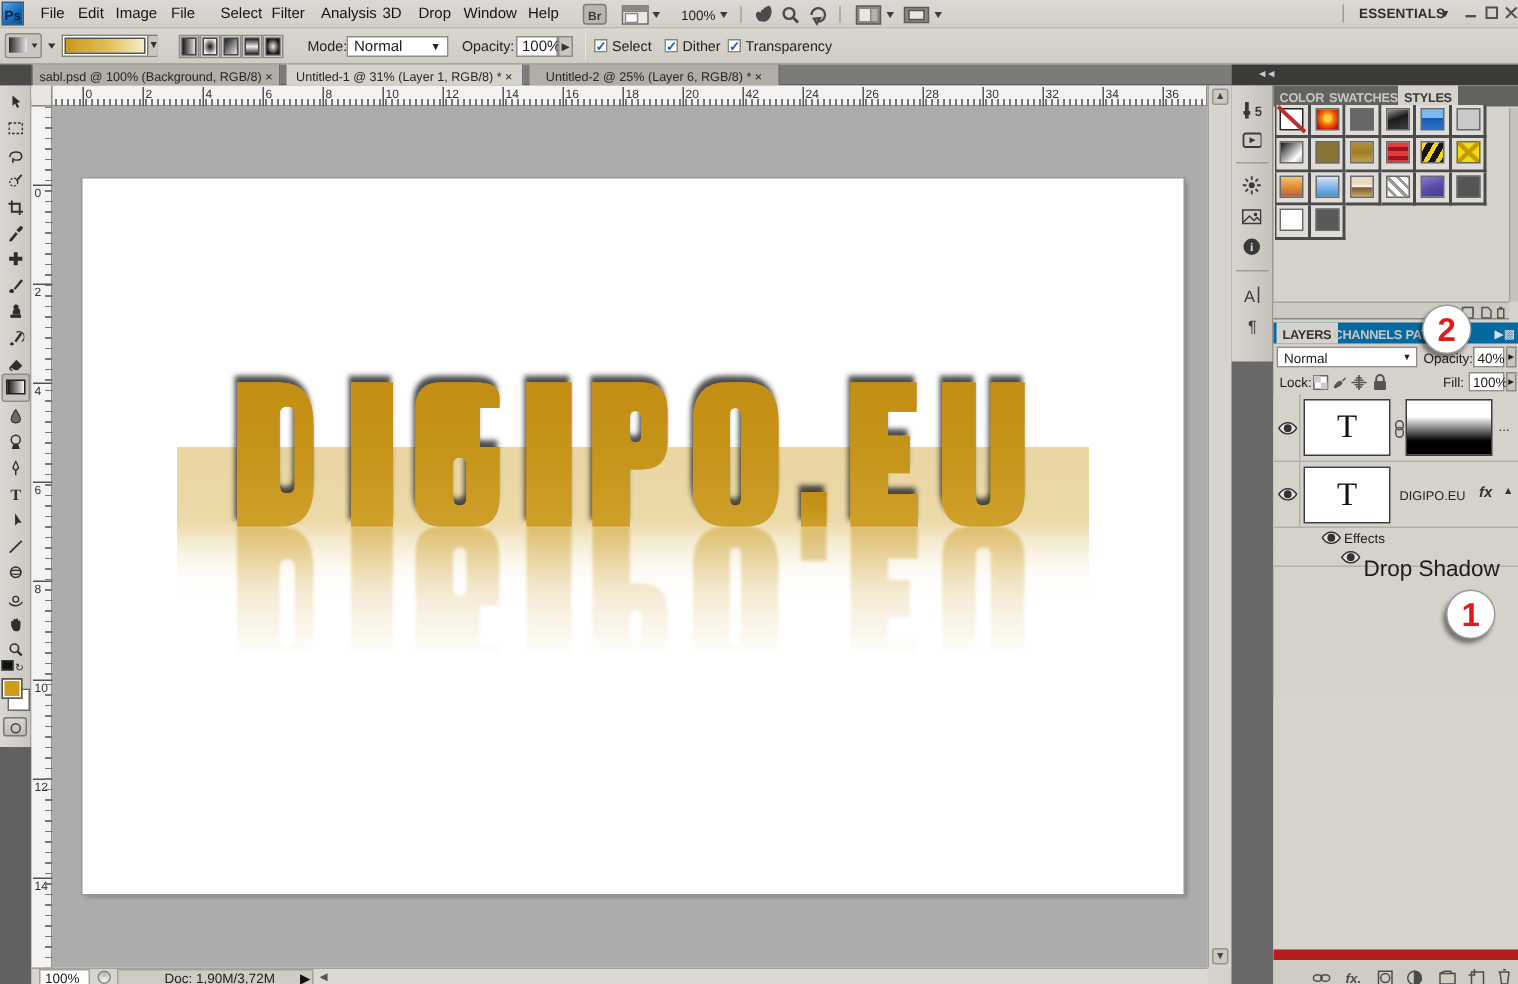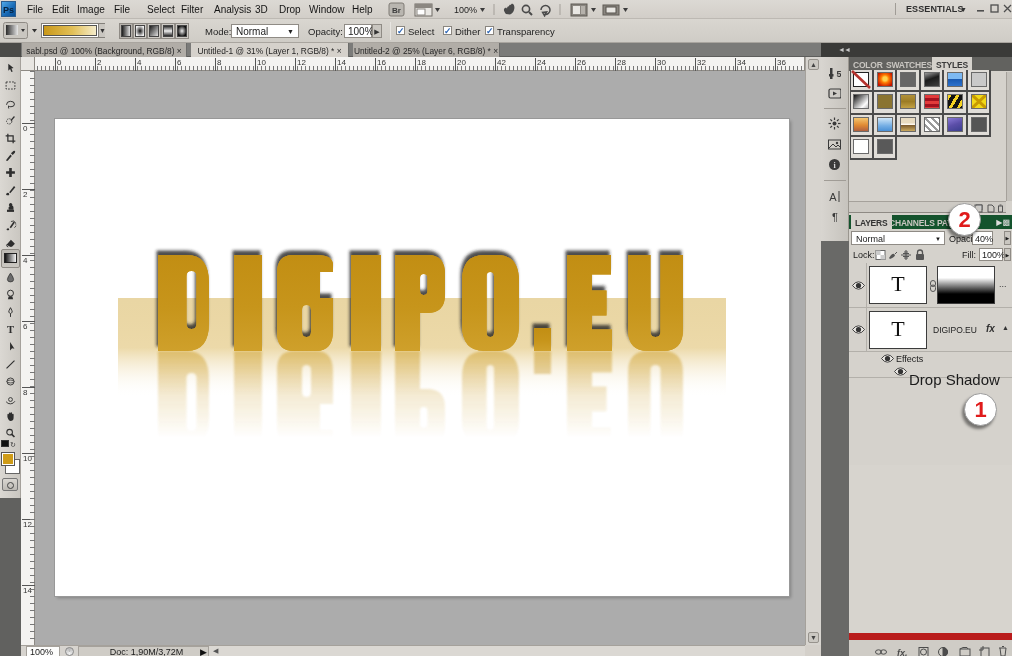--- a/index.html
+++ b/index.html
@@ -156,21 +156,21 @@
 <div class="cb" style="left:396px;top:7px">✓</div>
 <span class="olabel" style="left:408px;top:7px;font-size:9.5px">Select</span>
 <div class="cb" style="left:443px;top:7px">✓</div>
 <span class="olabel" style="left:455px;top:7px;font-size:9.5px">Dither</span>
 <div class="cb" style="left:485px;top:7px">✓</div>
 <span class="olabel" style="left:497px;top:7px;font-size:9.5px">Transparency</span>
 </div>
 <div id="tabbar" class="abs">
 <div class="dtab" style="left:22px;width:165px;background:#b1ada7">sabl.psd @ 100% (Background, RGB/8) ×</div>
 <div class="dtab" style="left:191px;width:158px;background:#d5d1cb">Untitled-1 @ 31% (Layer 1, RGB/8) * ×</div>
-<div class="dtab" style="left:353px;width:147px;background:#b1ada7">Untitled-2 @ 25% (Layer 6, RGB/8) * ×</div>
+<div class="dtab" style="left:353px;width:167px;background:#b1ada7">Untitled-2 @ 25% (Layer 6, RGB/8) * ×</div>
 </div>
 <div id="toolhead" class="abs"></div>
 <div id="toolsbg" class="abs"></div>
 <div id="toolsdark" class="abs"></div>
 <div class="tool" style="top:62px"><svg width="13" height="13" viewBox="0 0 13 13">
       <path d="M4 1 L4 9 L6 7 L7.5 10.5 L9 9.8 L7.5 6.5 L10 6 Z" fill="#2e2e2e"></path>
     </svg></div>
 <div class="tool" style="top:79px"><svg width="13" height="13" viewBox="0 0 13 13">
       <rect x="1.5" y="2.5" width="10" height="8" fill="none" stroke="#2e2e2e" stroke-dasharray="2 1.4"></rect>
     </svg></div>
@@ -480,30 +480,30 @@
 <div class="abs" style="left:0;top:143px;width:157px;height:1px"></div>
 <div class="abs" style="left:0;top:144px;width:157px;height:12px;background:#cdcac4;border-top:1px solid #a5a19b;border-bottom:1px solid #8e8a84">
 <svg class="abs" style="left:125px;top:2px" width="30" height="9" viewBox="0 0 30 9">
  <rect x="1" y="1" width="7" height="7" fill="none" stroke="#555"></rect>
         <path d="M2 1 l6 0 0 5" fill="#ccc" stroke="#555"></path>
  <path d="M14 1 h4 l2 2 v5 h-6 z" fill="none" stroke="#555"></path>
  <path d="M24 2 h5 m-4.5 0 v6 h4 v-6 m-3 -1 h2" fill="none" stroke="#555"></path>
 </svg>
     </div>
 <div class="abs" style="left:157px;top:15px;width:6px;height:129px;background:#c5c2bc;border-left:1px solid #a5a19b"></div>
-<div class="ptabrow" style="top:158px;background:#14532d">
+<div class="ptabrow" style="top:158px;background:#0369a1">
       <span class="ptab" style="left:2px;background:#d5d2cc;color:#333">LAYERS</span>
       <span class="ptab" style="left:36px;color:#c9c6c1">CHANNELS</span>
       <span class="ptab" style="left:84px;color:#c9c6c1">PAT</span>
       <span style="position:absolute;right:2px;top:3px;font-size:8px;color:#ddd">▶▩</span>
     </div>
 <div class="abs" style="left:0;top:172px;width:163px;height:18px">
 <div class="obox" style="left:2px;top:2px;width:94px;height:14px;font-size:9px;padding:2px 0 0 4px">Normal<span class="abs" style="right:3px;top:4px;font-size:6px">▼</span></div>
 <span class="abs" style="left:100px;top:5px;font-size:9px">Opacity:</span>
-<div class="obox" style="left:123px;top:2px;width:21px;height:14px;font-size:9px;padding:2px 0 0 2px">40%</div>
+<div class="obox" style="left:133px;top:2px;width:21px;height:14px;font-size:9px;padding:2px 0 0 2px">40%</div>
 <div class="abs" style="left:155px;top:2px;width:7px;height:14px;background:#c9c6c0;border:1px solid #8f8b85;font-size:5px;text-align:center;line-height:13px">▶</div>
 </div>
 <div class="abs" style="left:0;top:190px;width:163px;height:16px">
 <span class="abs" style="left:4px;top:3px;font-size:9px">Lock:</span>
 <svg class="abs" style="left:26px;top:2px" width="52" height="12" viewBox="0 0 52 12">
  <rect x="1" y="1.5" width="9" height="9" fill="#fff" stroke="#666"></rect>
         <path d="M1 1.5 l4.5 0 0 4.5 -4.5 0 z M5.5 6 l4.5 0 0 4.5 -4.5 0 z" fill="#ccc" stroke="none"></path>
  <path d="M14 9 q3-5 5-4 l1 1 q0 2-5 4 z" fill="#555"></path>
         <line x1="20" y1="5" x2="22" y2="3" stroke="#555"></line>
  <path d="M31 1 l0 10 M26 6 l10 0 M29 3 l4 0 M29 9 l4 0 M28 4.5 l6 0 M28 7.5 l6 0" stroke="#555" stroke-width="1.1"></path>

